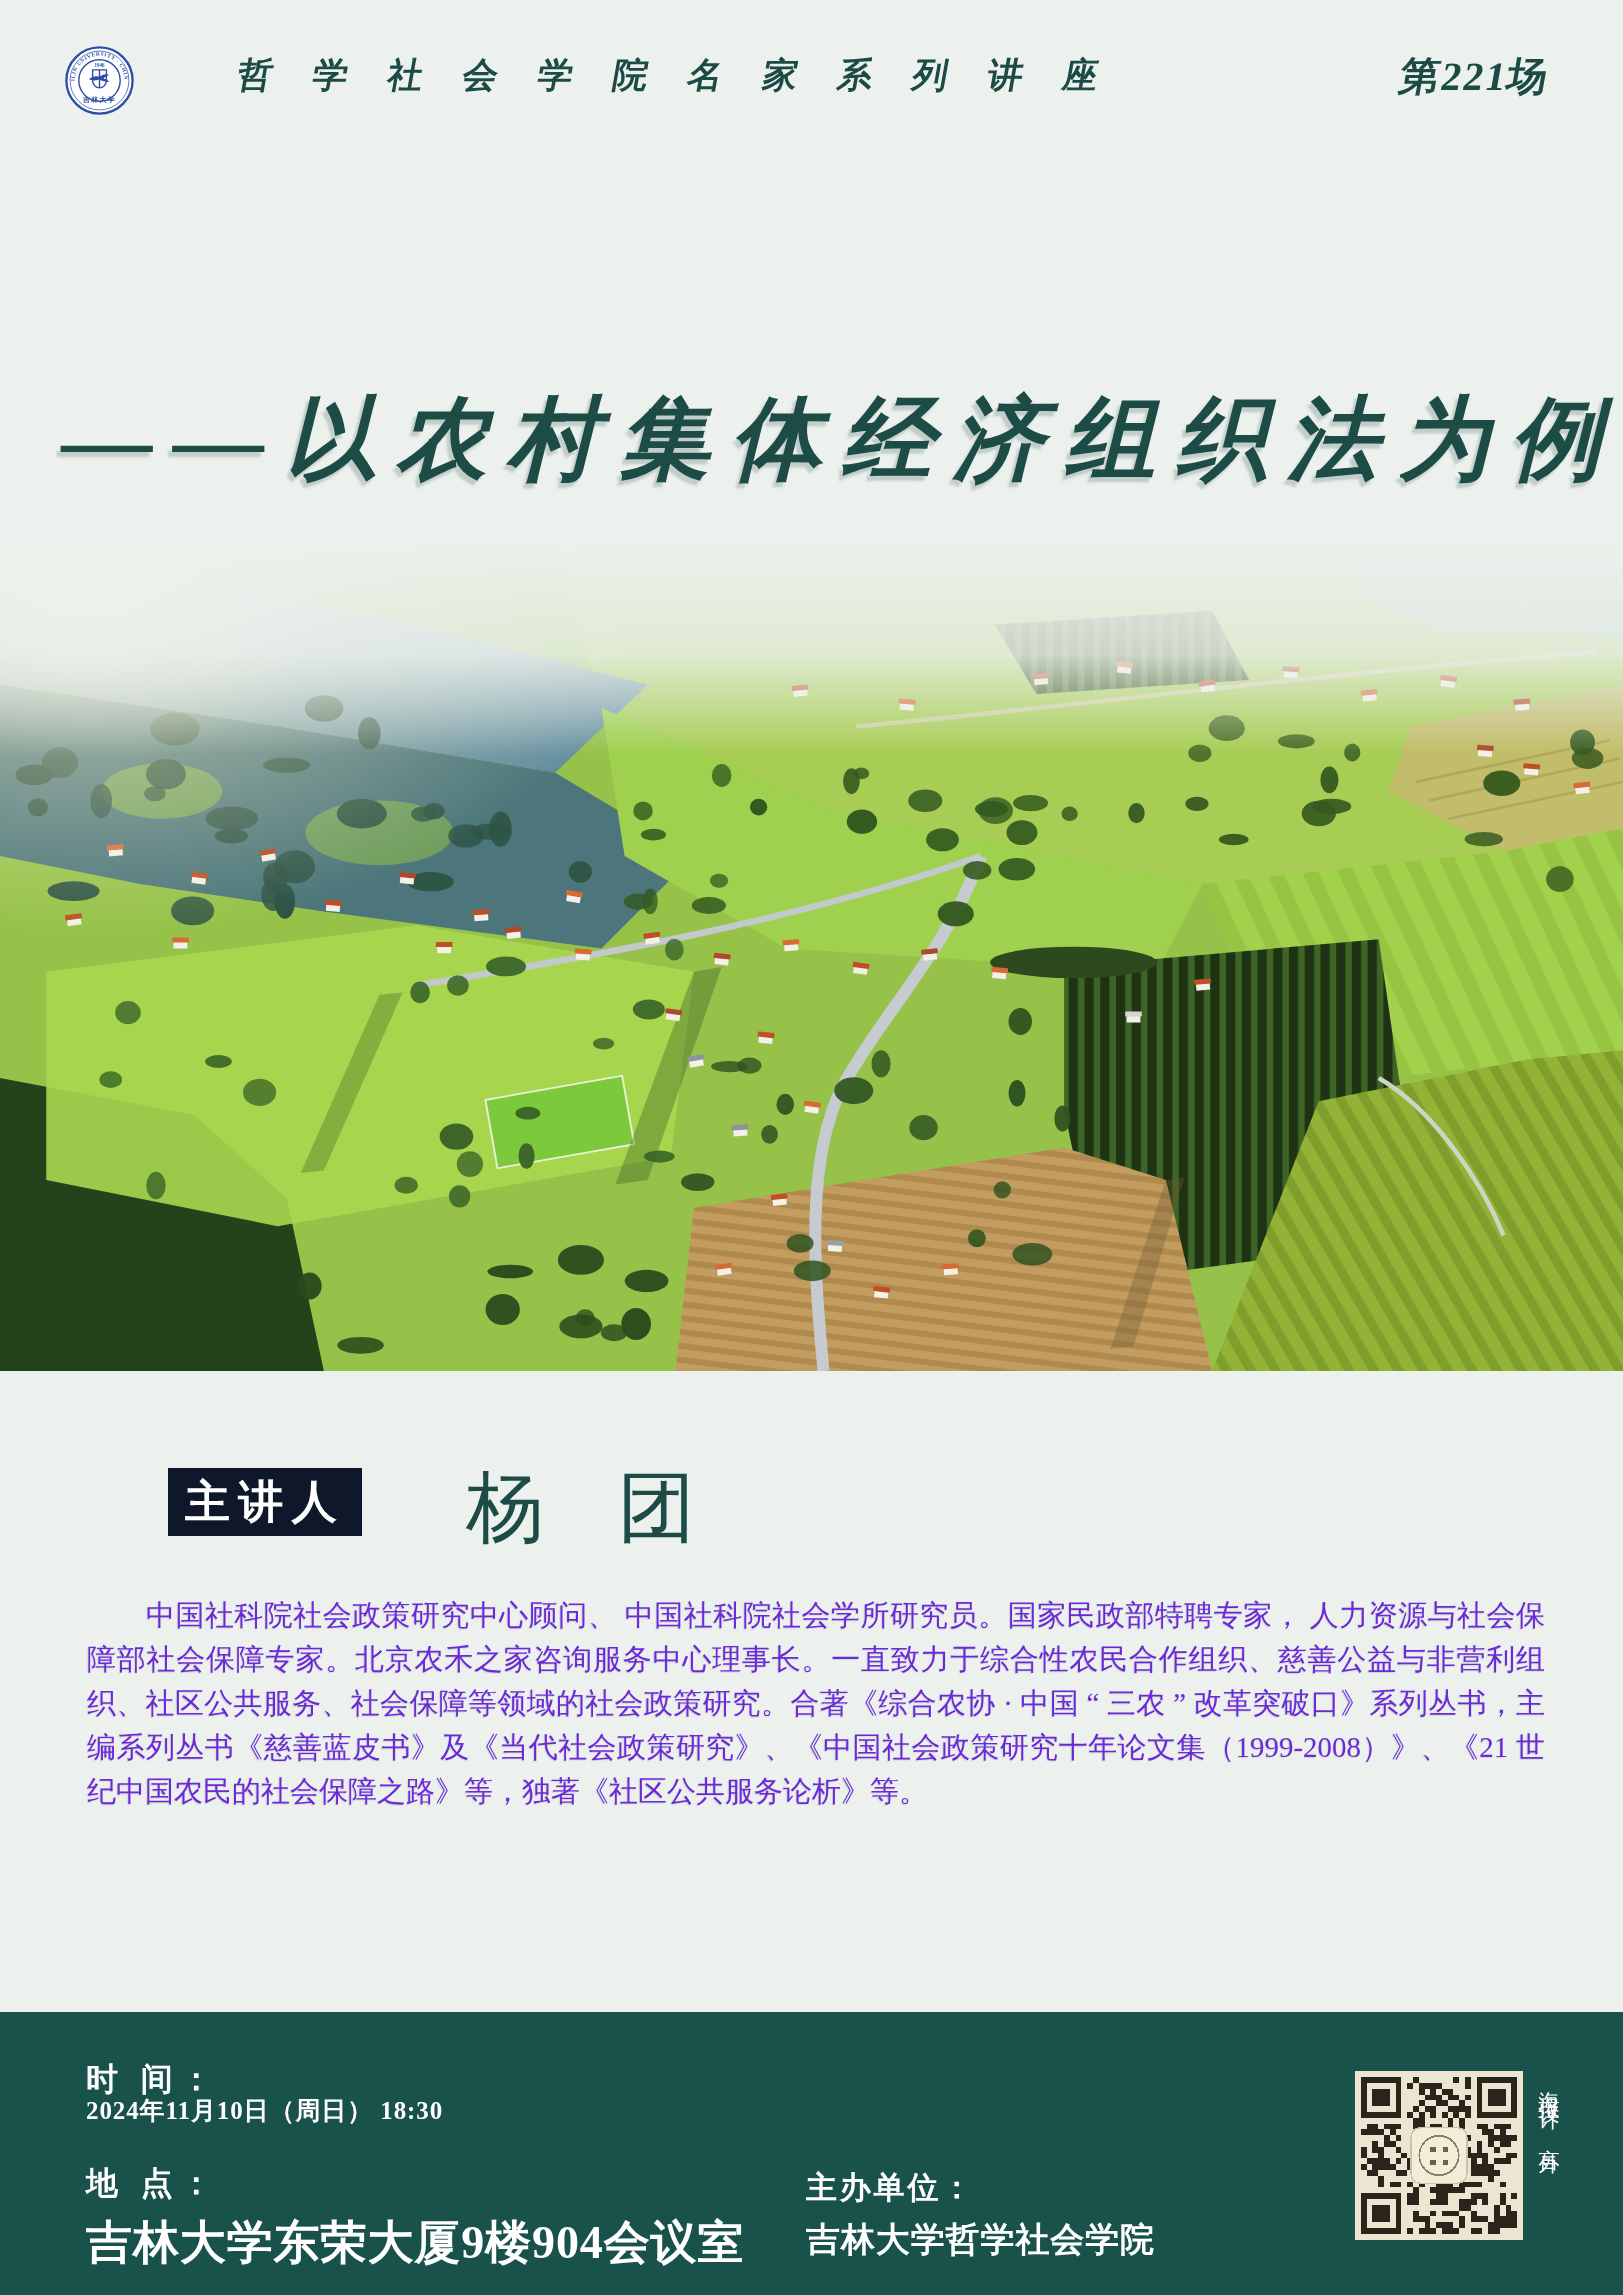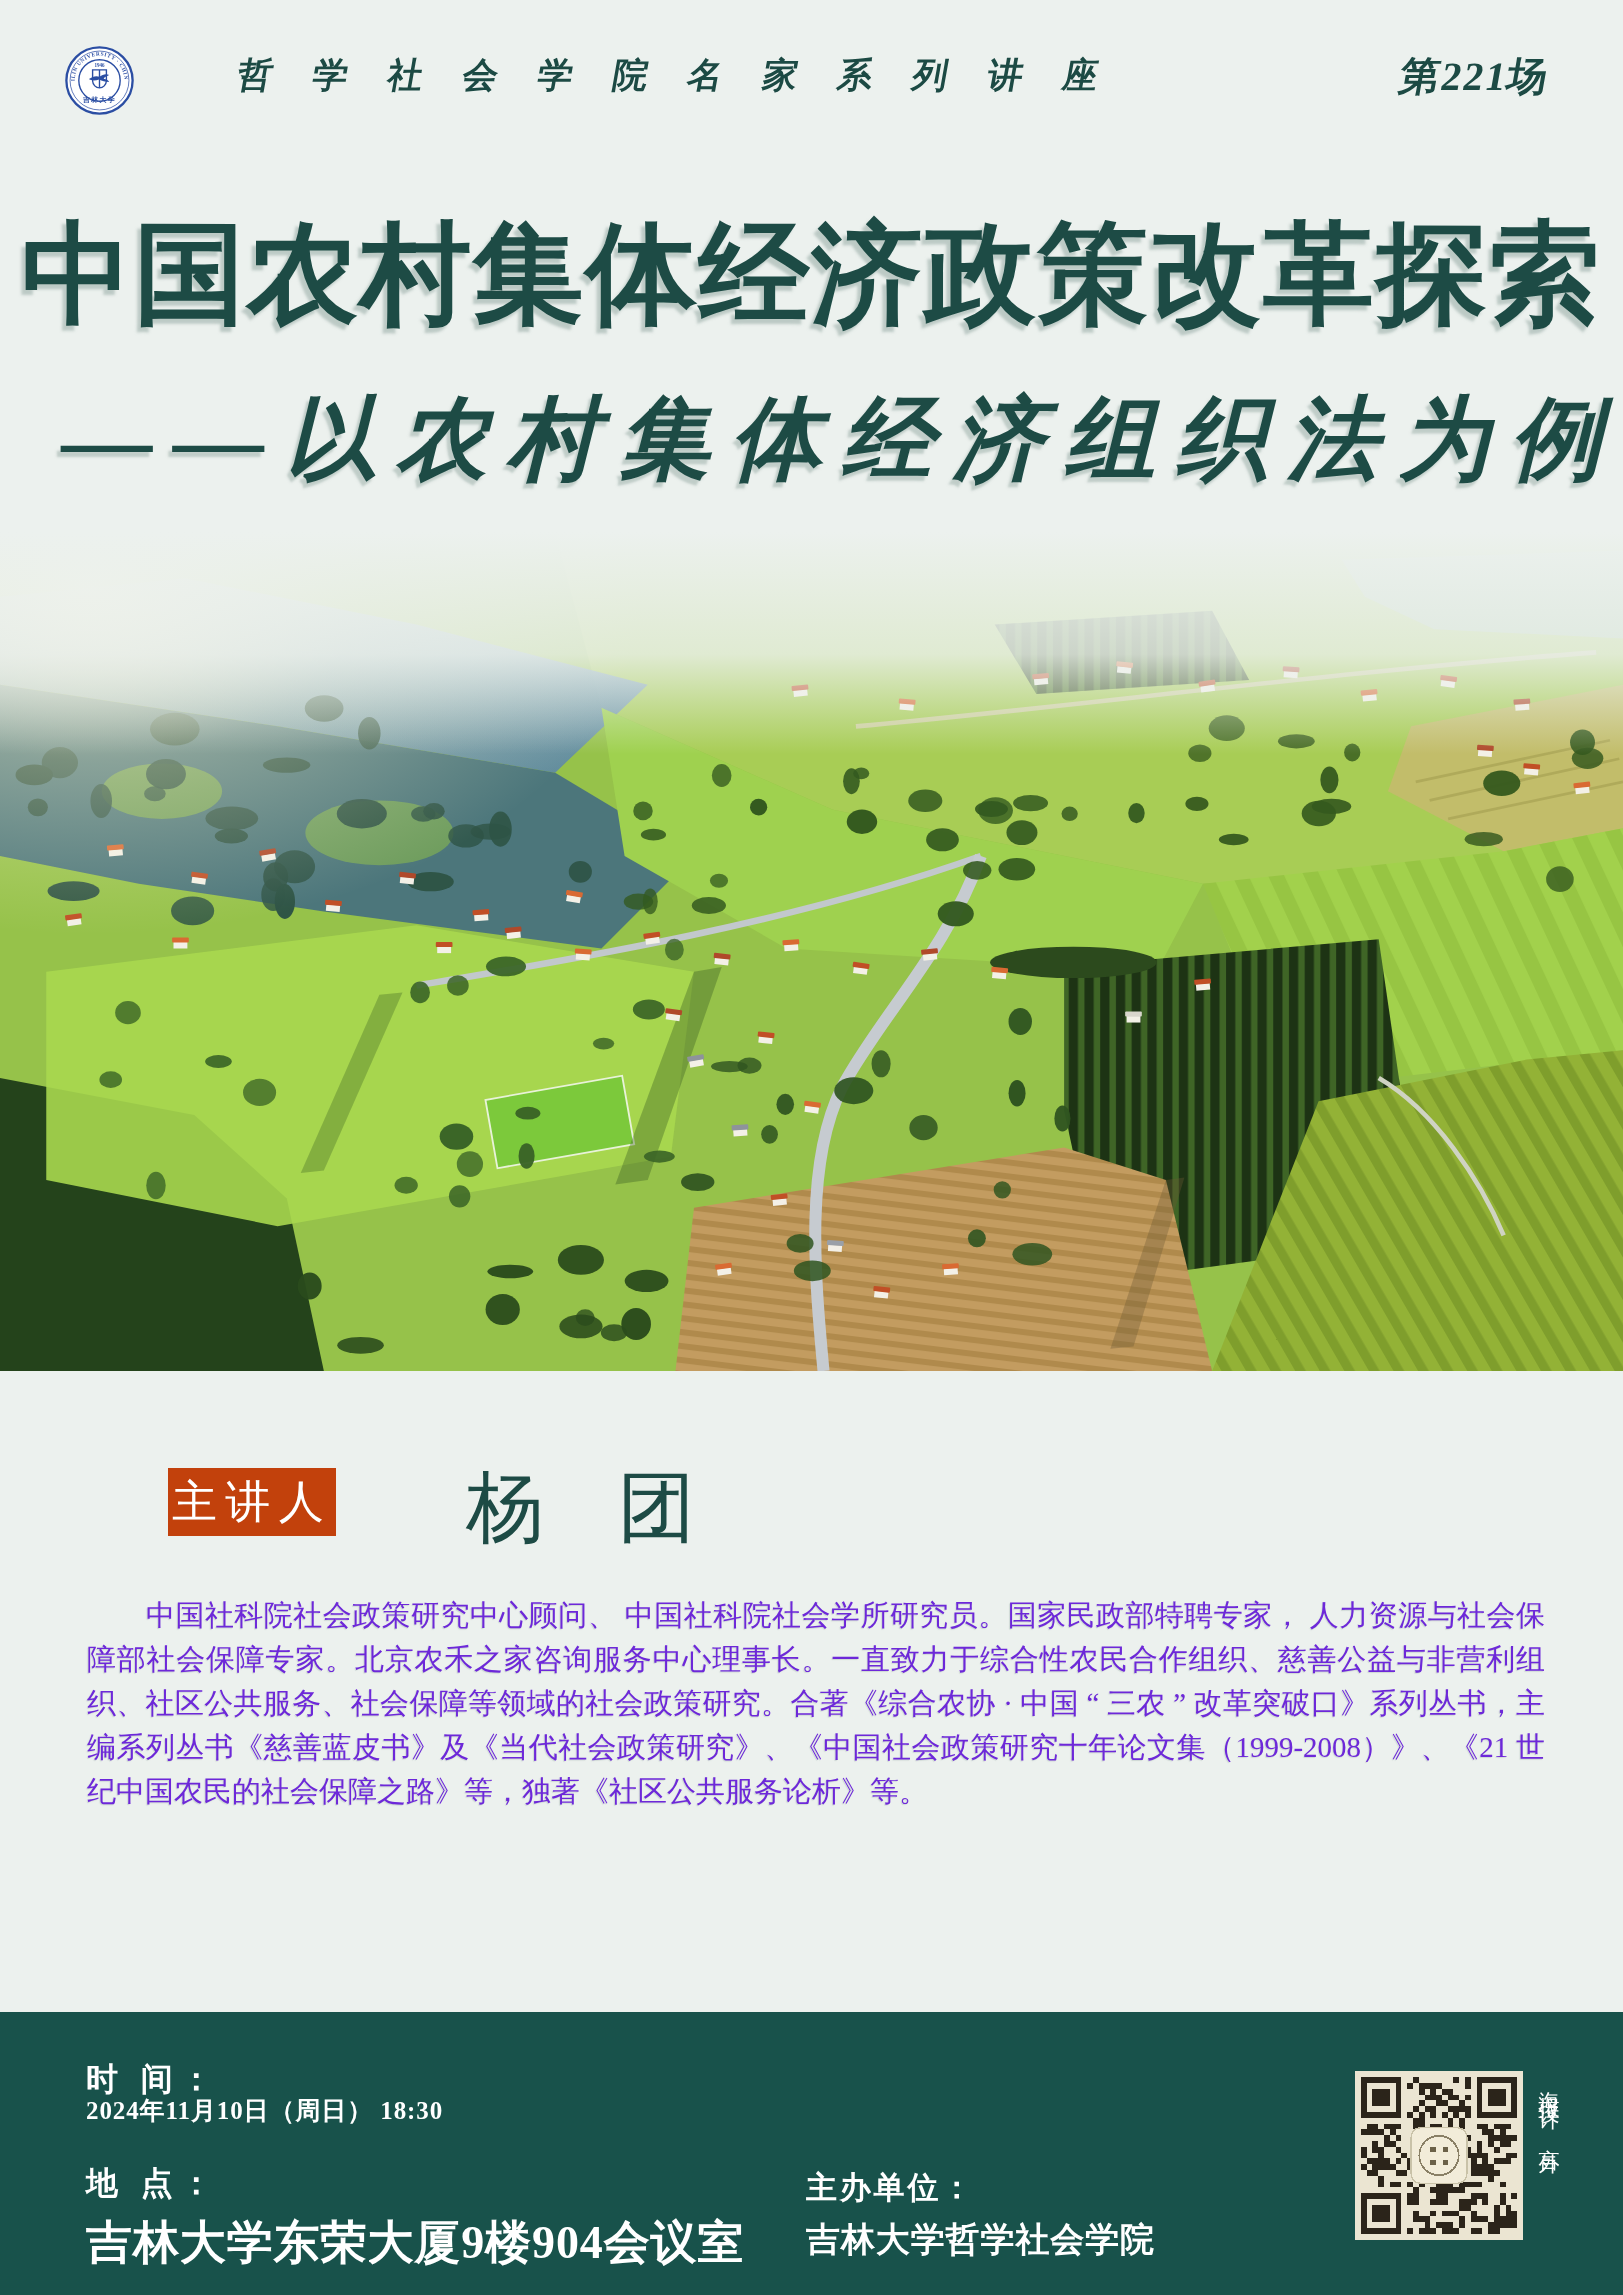--- a/index.html
+++ b/index.html
@@ -35,23 +35,23 @@
     text-shadow:-3.7px 4.6px 2.3px rgba(150,170,164,.5);
     font-style:italic;
   }
 
   
   .photo{position:absolute;left:0;top:532px;width:1623px;height:839px;}
   .photo svg{display:block;width:100%;height:100%;}
 
   
   .speaker-label-box{
-    position:absolute;left:168px;top:1468px;width:168px;height:68px;
-    background:#c2410c;color:#ffffff;text-align:center;line-height:69px;
-    font-size:45px;font-weight:400;letter-spacing:8.3px;
+    position:absolute;left:168px;top:1468px;width:194px;height:68px;
+    background:#0f172a;color:#ffffff;text-align:center;line-height:69px;
+    font-size:45px;font-weight:700;letter-spacing:8.3px;
   }
   .speaker-name{
     position:absolute;left:427px;top:1456px;
     font-size:78px;font-weight:500;color:#1d4b45;letter-spacing:27px;white-space:nowrap;margin-left:39px;
   }
 
   
   .bio{
     position:absolute;left:87px;top:1593px;width:1458px;
     font-size:29px;line-height:44px;color:#6d28d9;font-weight:500;
@@ -94,21 +94,20 @@
       <text x="75" y="45" text-anchor="middle" font-size="11" font-weight="700" fill="#2b4ea3">1946</text>
       <path d="M60,52 h30 v24 a15,16 0 0 1 -15,15 a15,16 0 0 1 -15,-15 z" fill="none" stroke="#2b4ea3" stroke-width="3"></path>
       <line x1="75" y1="52" x2="75" y2="91" stroke="#2b4ea3" stroke-width="3"></line>
       <path d="M52,72 C60,66 68,64 75,67 C82,61 90,60 96,63 C90,66 86,67 84,71 C90,72 94,74 96,78 C88,78 80,76 74,73 C66,76 58,76 52,72 Z" fill="#2b4ea3"></path>
       <text x="75" y="122" text-anchor="middle" font-size="15" font-weight="700" fill="#2b4ea3" letter-spacing="3">吉林大学</text>
     </svg>
     <div class="series-title">哲学社会学院名家系列讲座</div>
     <div class="session-number">第221场</div>
   </div>
 
-  <div class="main-title">中国农村集体经济政策改革探索</div>
   <div class="sub-title">——以农村集体经济组织法为例</div>
 
   <div class="photo">
     <svg viewBox="0 0 3508 1813" preserveAspectRatio="none">
       <defs>
         <linearGradient id="fadeTop" x1="0" y1="0" x2="0" y2="1">
           <stop offset="0" stop-color="#ecf1ee" stop-opacity="1"></stop>
           <stop offset="0.55" stop-color="#ecf1ee" stop-opacity="0.82"></stop>
           <stop offset="1" stop-color="#ecf1ee" stop-opacity="0"></stop>
         </linearGradient>

